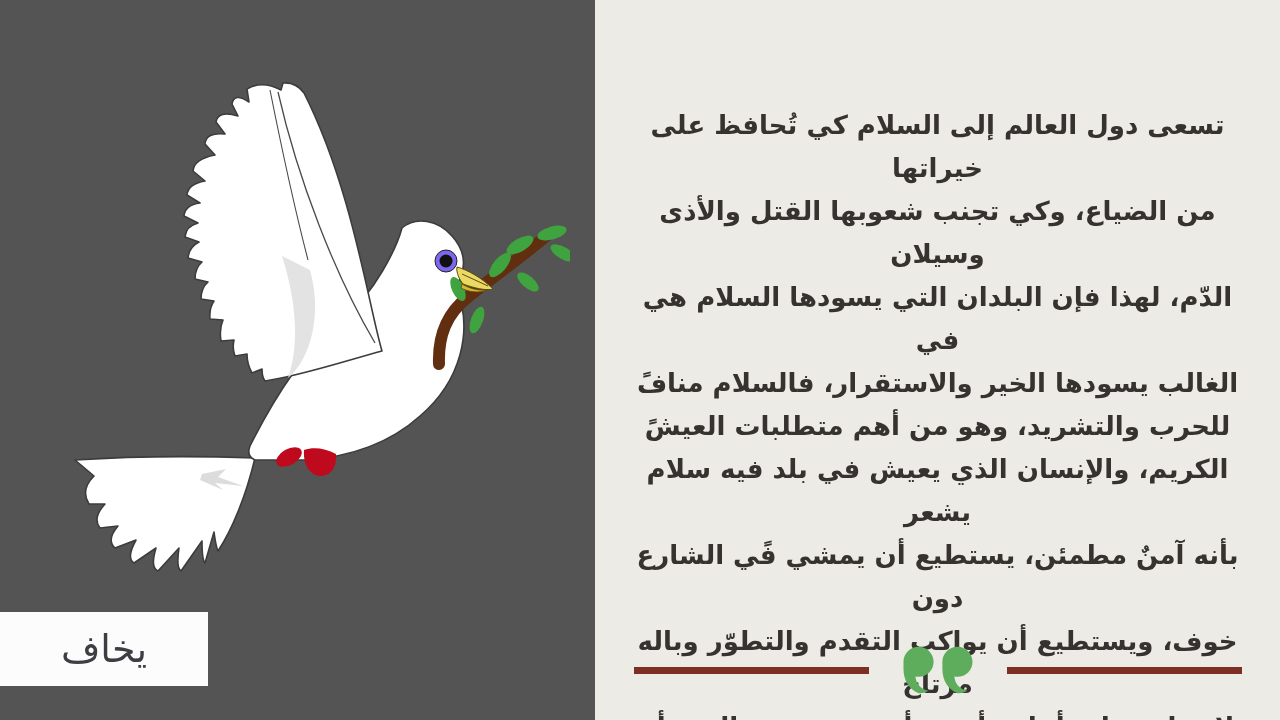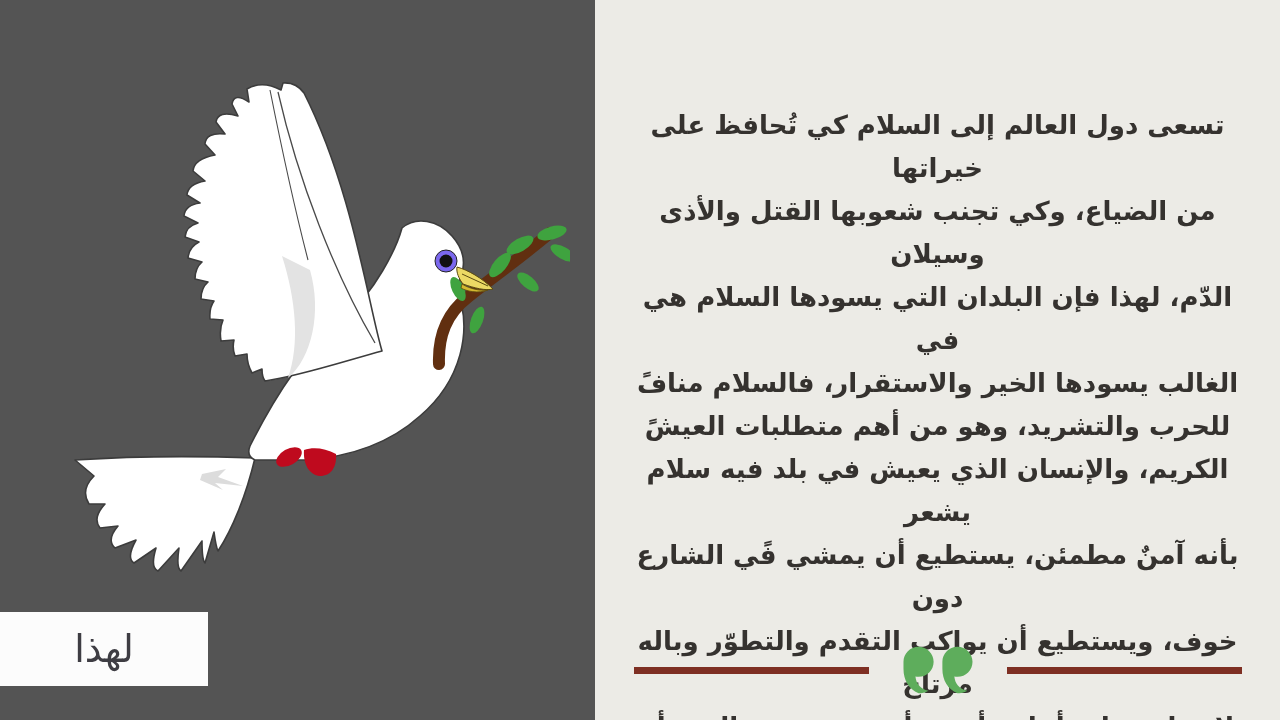--- a/index.html
+++ b/index.html
@@ -110,21 +110,21 @@
 
       <path d="M407,207 C418,210 432,218 443,229 C436,231 424,228 413,224 C409,219 406,212 407,207 Z" fill="#ecd964" stroke="#5a4a10" stroke-width="1"></path>
       <path d="M412,224 C420,229 430,231 438,230 C428,234 416,231 411,228 Z" fill="#d4b830" stroke="#5a4a10" stroke-width="0.8"></path>
       <path d="M412,214 L438,226" fill="none" stroke="#5a4a10" stroke-width="1"></path>
 
       <circle cx="396" cy="201" r="11" fill="#7b68ee" stroke="#222222" stroke-width="1"></circle>
       <circle cx="396" cy="201" r="6.5" fill="#111111"></circle>
     </svg>
 
     <div class="label-box">
-      <span>لهذا</span>
+      <span>يخاف</span>
     </div>
   </div>
 
   <div class="right-panel">
     <div class="quote-text" dir="rtl">تسعى دول العالم إلى السلام كي تُحافظ على خيراتها
 من الضياع، وكي تجنب شعوبها القتل والأذى وسيلان
 الدّم، لهذا فإن البلدان التي يسودها السلام هي في
 الغالب يسودها الخير والاستقرار، فالسلام منافً
 للحرب والتشريد، وهو من أهم متطلبات العيشً
 الكريم، والإنسان الذي يعيش في بلد فيه سلام يشعر

